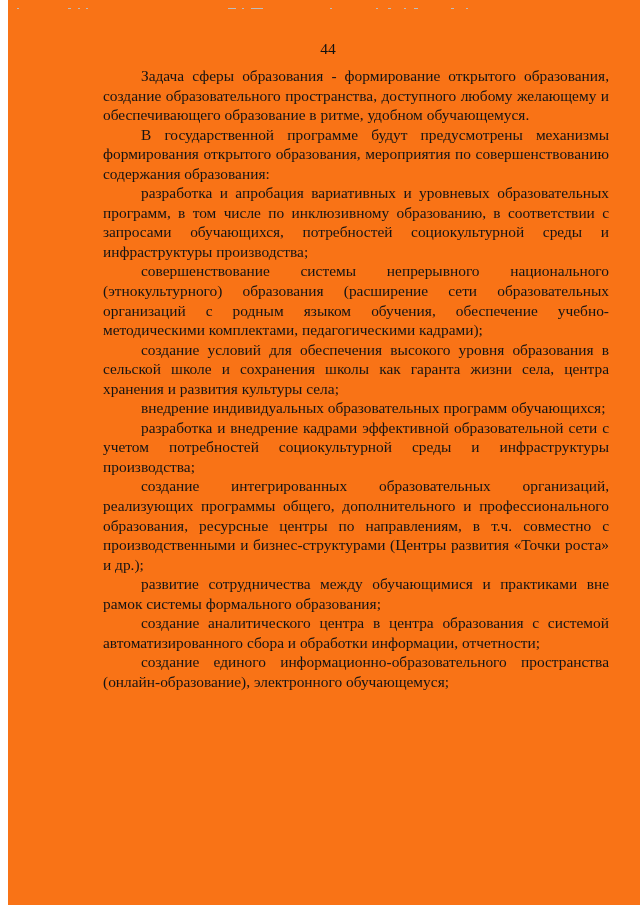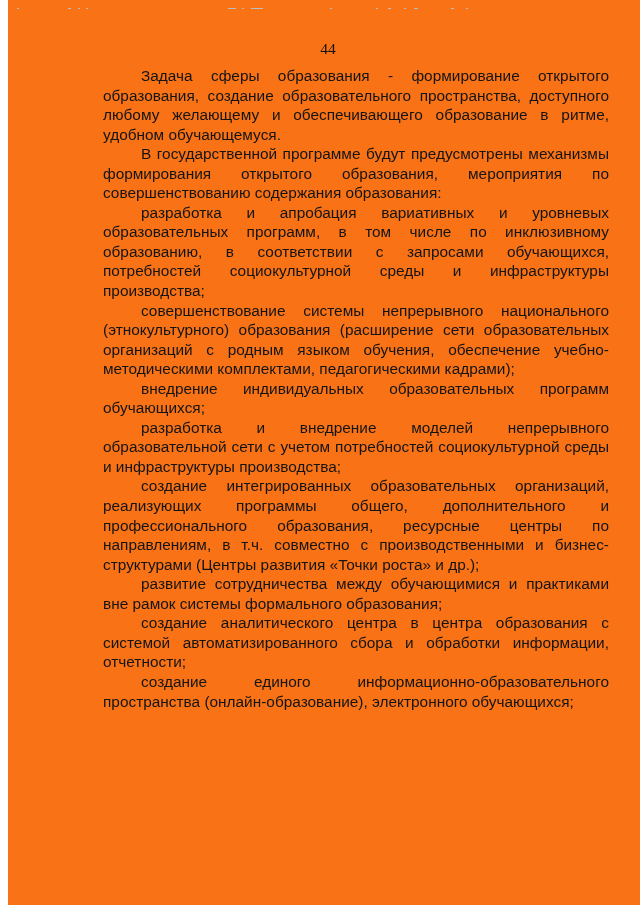--- a/index.html
+++ b/index.html
@@ -12,21 +12,21 @@
   }
   .scan-marks span {
     position: absolute; top: 0; height: 1px; background: #bdbdbd;
   }
   .page-number {
     position: absolute; top: 40px; left: 0; width: 640px; text-align: center;
     font-family: "Liberation Serif", serif; font-size: 15.5px; color: #111;
   }
   .body-text {
     position: absolute; left: 95px; top: 66px; width: 506px;
-    font-family: Liberation Sans, sans-serif; font-size: 15.4px; line-height: 19.55px;
+    font-family: Liberation Serif, serif; font-size: 15.4px; line-height: 19.55px;
     color: #141414;
   }
   .body-text p {
     margin: 0; text-indent: 38px; text-align: justify; text-align-last: left;
   }
 </style>
 </head>
 <body>
 
 <div class="page">
@@ -47,20 +47,21 @@
     <span style="left:458px;width:2px"></span>
   </div>
 
   <div class="page-number">44</div>
 
   <div class="body-text">
     <p>Задача сферы образования - формирование открытого образования, создание образовательного пространства, доступного любому желающему и обеспечивающего образование в ритме, удобном обучающемуся.</p>
     <p>В государственной программе будут предусмотрены механизмы формирования открытого образования, мероприятия по совершенствованию содержания образования:</p>
     <p>разработка и апробация вариативных и уровневых образовательных программ, в том числе по инклюзивному образованию, в соответствии с запросами обучающихся, потребностей социокультурной среды и инфраструктуры производства;</p>
     <p>совершенствование системы непрерывного национального (этнокультурного) образования (расширение сети образовательных организаций с родным языком обучения, обеспечение учебно-методическими комплектами, педагогическими кадрами);</p>
+    <p>создание условий для обеспечения высокого уровня образования в сельской школе и сохранения школы как гаранта жизни села, центра хранения и развития культуры села;</p>
     <p>внедрение индивидуальных образовательных программ обучающихся;</p>
-    <p>разработка и внедрение моделей непрерывного образовательной сети с учетом потребностей социокультурной среды и инфраструктуры производства;</p>
+    <p>разработка и внедрение кадрами эффективной образовательной сети с учетом потребностей социокультурной среды и инфраструктуры производства;</p>
     <p>создание интегрированных образовательных организаций, реализующих программы общего, дополнительного и профессионального образования, ресурсные центры по направлениям, в т.ч. совместно с производственными и бизнес-структурами (Центры развития «Точки роста» и др.);</p>
     <p>развитие сотрудничества между обучающимися и практиками вне рамок системы формального образования;</p>
     <p>создание аналитического центра в центра образования с системой автоматизированного сбора и обработки информации, отчетности;</p>
-    <p>создание единого информационно-образовательного пространства (онлайн-образование), электронного обучающихся;</p>
+    <p>создание единого информационно-образовательного пространства (онлайн-образование), электронного обучающемуся;</p>
   </div>
 </div>
 
 </body></html>

